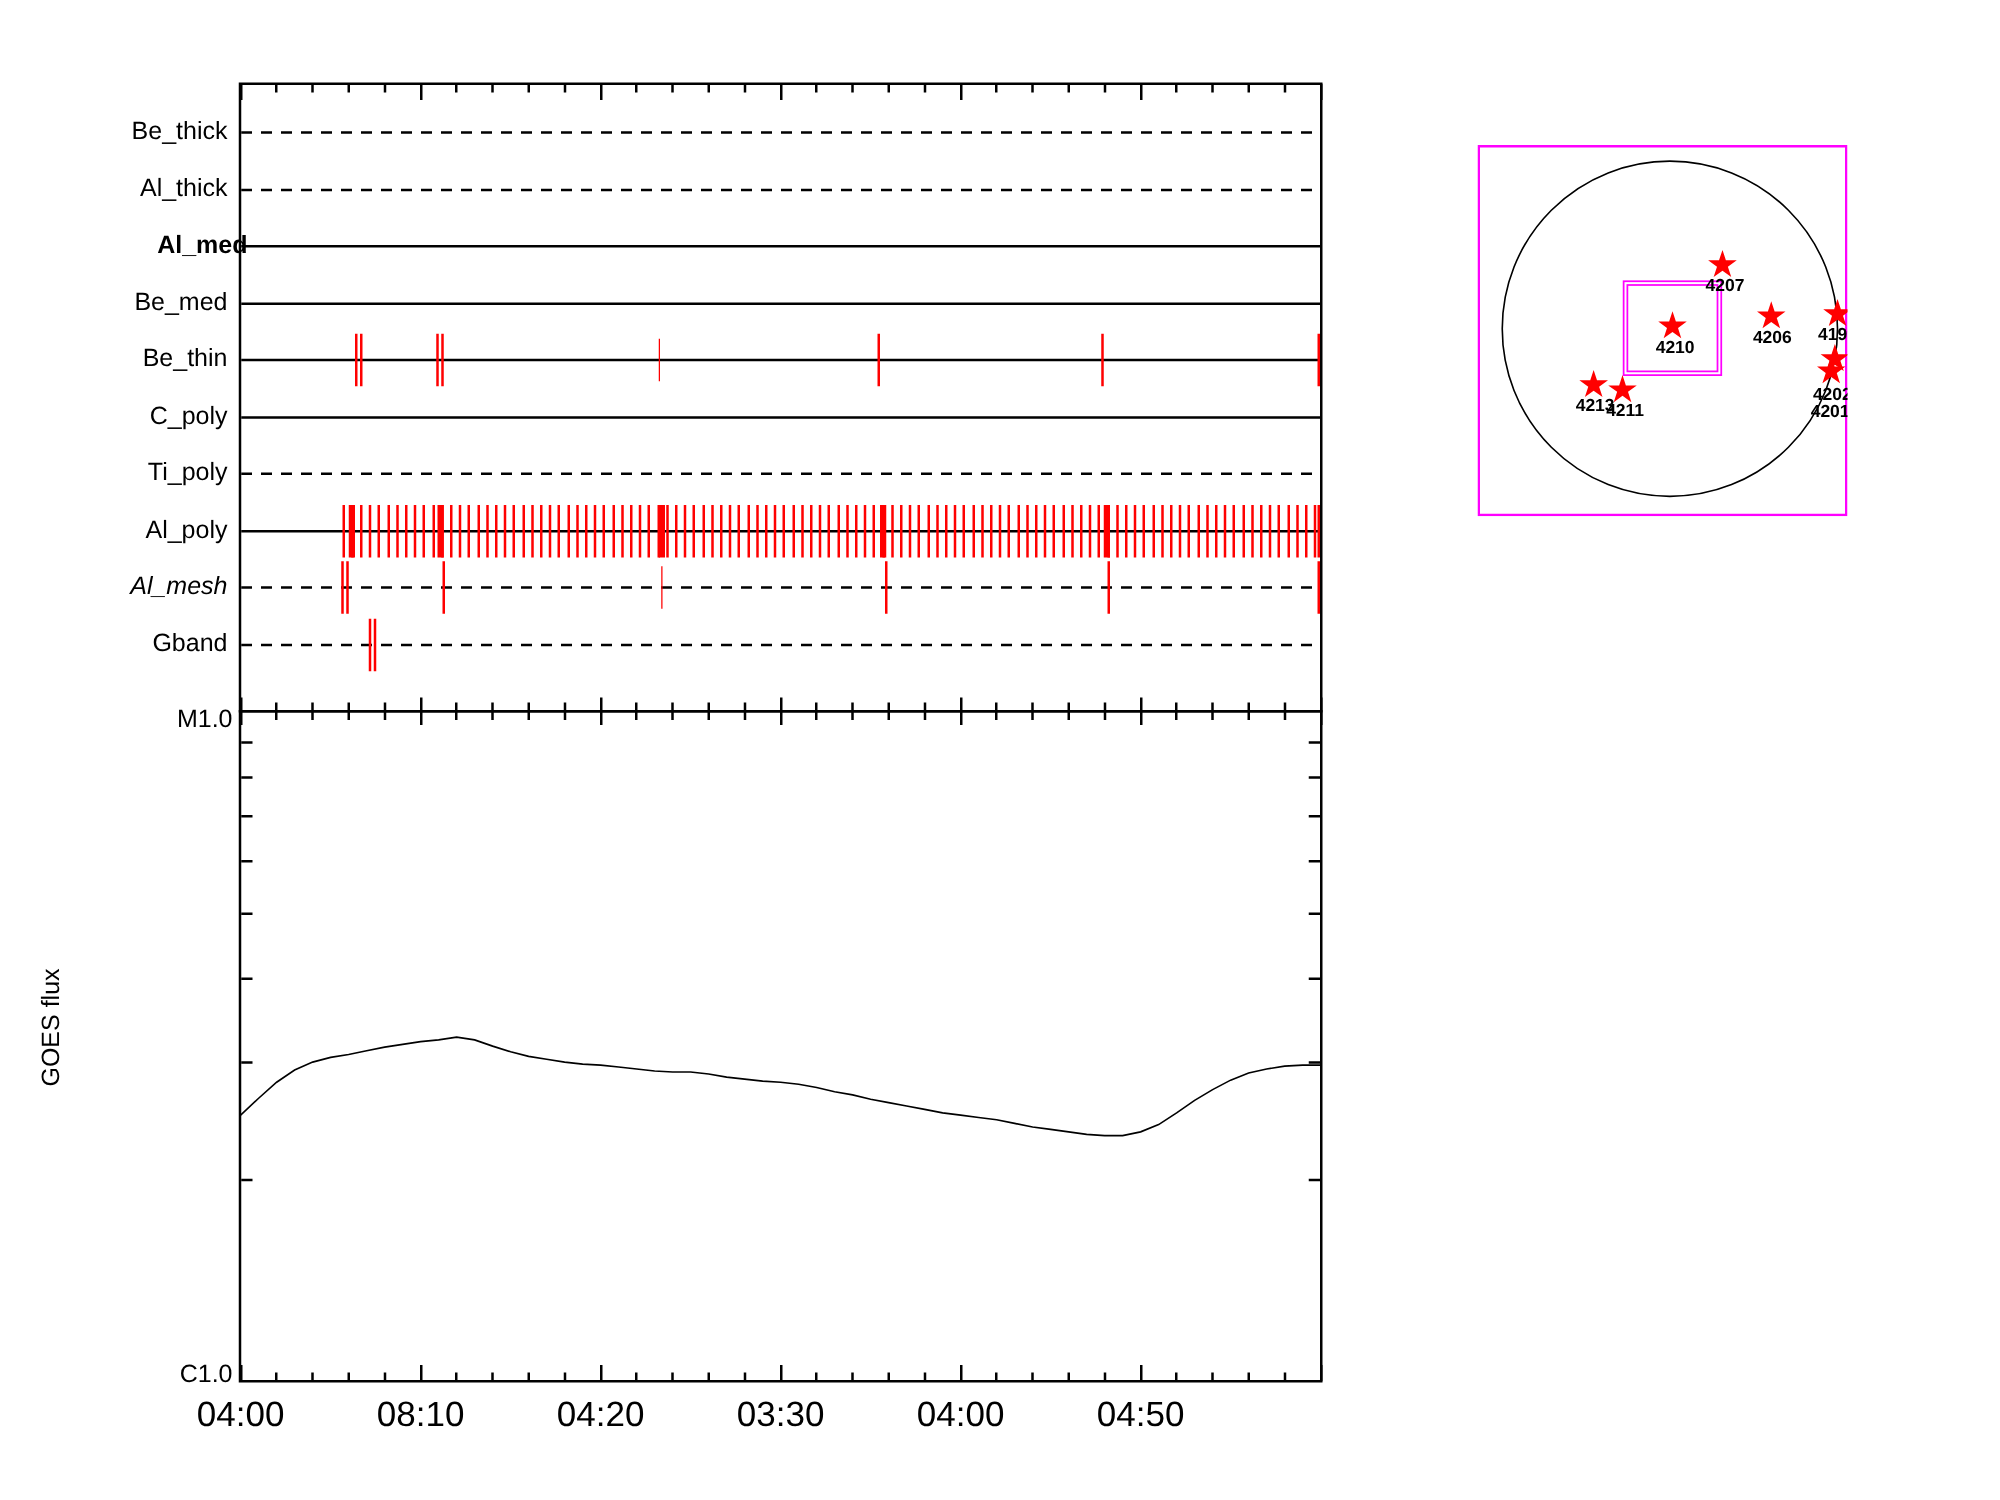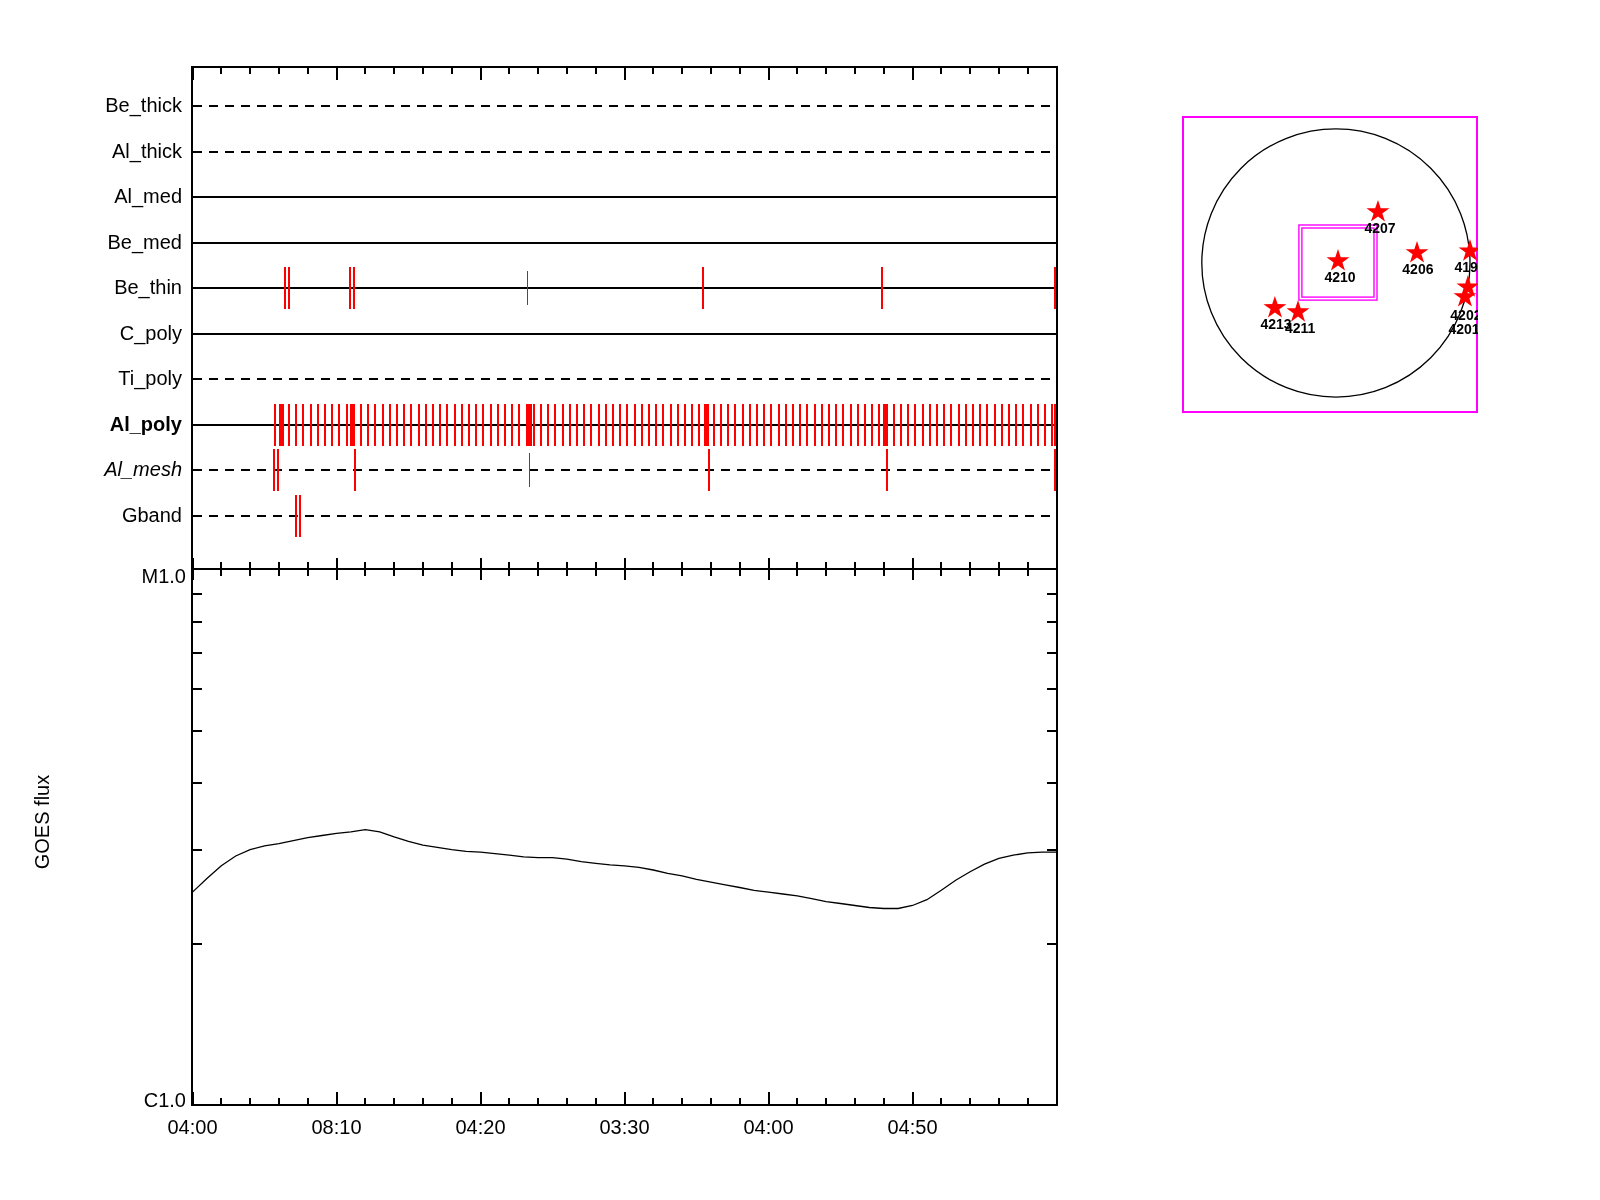--- a/index.html
+++ b/index.html
@@ -15,21 +15,21 @@
   .panel{position:absolute;border:2px solid #000;box-sizing:border-box;background:transparent;}
   .rowlabel{
     position:absolute;width:150px;text-align:right;font-size:20px;
     transform:translateY(-52%);
   }
   .rowline{position:absolute;height:2px;}
   .rowline.solid{background:#000;}
   .rowline.dashed{background:repeating-linear-gradient(90deg,#000 0 9px,transparent 9px 16px);}
   .rtick{position:absolute;background:#f00;}
   .atick{position:absolute;background:#000;}
-  .xlab{position:absolute;font-size:20px;transform:translateX(-50%);white-space:nowrap;}
+  .xlab{position:absolute;font-size:28px;transform:translateX(-50%);white-space:nowrap;}
   .ylab{position:absolute;font-size:20px;text-align:right;width:80px;transform:translateY(-50%);}
   #goes-axis-title{
     position:absolute;left:42px;top:822px;font-size:20px;
     transform:translate(-50%,-50%) rotate(-90deg);transform-origin:center;white-space:nowrap;
   }
   svg text{font-family:"Liberation Sans", sans-serif;}
 </style>
 </head>
 <body>
 
@@ -44,31 +44,31 @@
   <div class="ylab" style="left:106px;top:1100px;">C1.0</div>
 
   <div id="goes-axis-title">GOES flux</div>
 
   <div id="rows-layer">
       <div class="rowline dashed" style="left: 193px; top: 105px; width: 863px;"></div>
       <div class="rowlabel" style="left: 32px; top: 106px;">Be_thick</div>
       <div class="rowline dashed" style="left: 193px; top: 150.56px; width: 863px;"></div>
       <div class="rowlabel" style="left: 32px; top: 151.56px;">Al_thick</div>
       <div class="rowline solid" style="left: 193px; top: 196.12px; width: 863px;"></div>
-      <div class="rowlabel" style="left: 32px; top: 197.12px;">Al_med</div>
+      <div class="rowlabel" style="left: 48px; top: 197.12px; font-weight: bold;">Al_med</div>
       <div class="rowline solid" style="left: 193px; top: 241.68px; width: 863px;"></div>
       <div class="rowlabel" style="left: 32px; top: 242.68px;">Be_med</div>
       <div class="rowline solid" style="left: 193px; top: 287.24px; width: 863px;"></div>
       <div class="rowlabel" style="left: 32px; top: 288.24px;">Be_thin</div>
       <div class="rowline solid" style="left: 193px; top: 332.8px; width: 863px;"></div>
       <div class="rowlabel" style="left: 32px; top: 333.8px;">C_poly</div>
       <div class="rowline dashed" style="left: 193px; top: 378.36px; width: 863px;"></div>
       <div class="rowlabel" style="left: 32px; top: 379.36px;">Ti_poly</div>
       <div class="rowline solid" style="left: 193px; top: 423.92px; width: 863px;"></div>
-      <div class="rowlabel" style="left: 32px; top: 424.92px; font-weight: bold;">Al_poly</div>
+      <div class="rowlabel" style="left: 32px; top: 424.92px;">Al_poly</div>
       <div class="rowline dashed" style="left: 193px; top: 469.48px; width: 863px;"></div>
       <div class="rowlabel" style="left: 32px; top: 470.48px; font-style: italic;">Al_mesh</div>
       <div class="rowline dashed" style="left: 193px; top: 515.04px; width: 863px;"></div>
       <div class="rowlabel" style="left: 32px; top: 516.04px;">Gband</div>
     </div>
   <div id="ticks-layer">
       <div class="atick" style="left: 191.5px; top: 67px; width: 2px; height: 13px;"></div>
       <div class="atick" style="left: 191.5px; top: 558px; width: 2px; height: 22px;"></div>
       <div class="atick" style="left: 191.5px; top: 1092px; width: 2px; height: 13px;"></div>
       <div class="atick" style="left: 220.3px; top: 67px; width: 2px; height: 7px;"></div>

